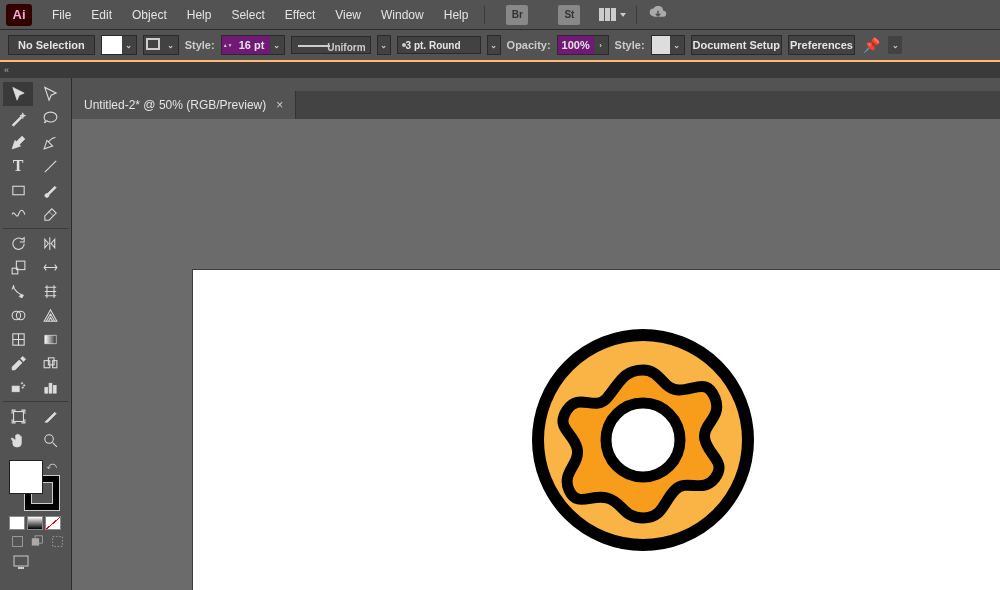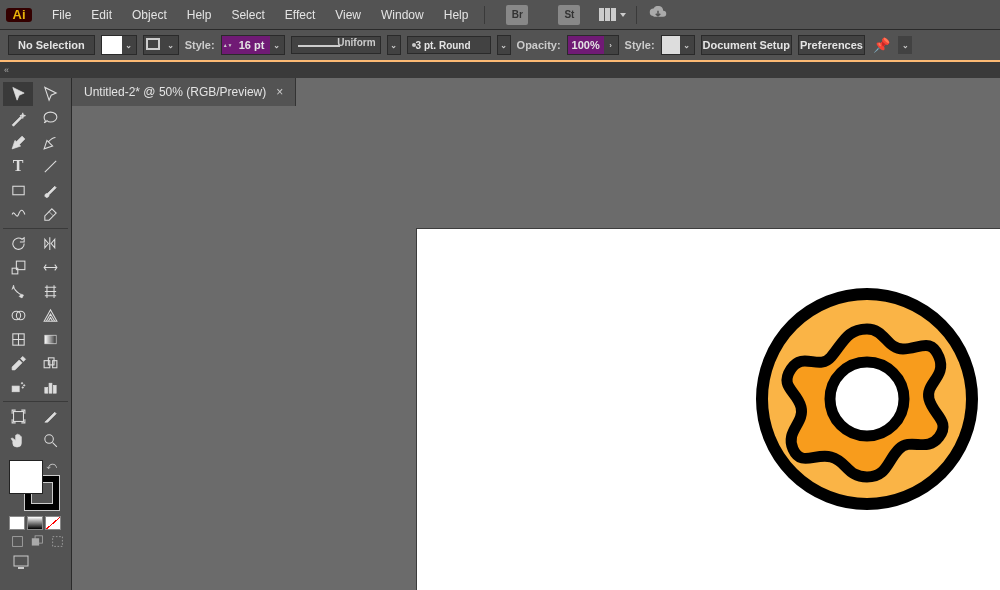--- a/index.html
+++ b/index.html
@@ -1,36 +1,36 @@
 <!DOCTYPE html>
 <html><head>
 <meta charset="utf-8">
 <style>
   * { box-sizing: border-box; margin: 0; padding: 0; font-family: "Segoe UI", Tahoma, sans-serif; user-select: none; }
   body { width: 1000px; height: 590px; background: #535353; overflow: hidden; color: #e4e4e4; font-size: 12px; }
   .menubar { height: 30px; background: #535353; display: flex; align-items: center; padding: 0 6px; border-bottom: 1px solid #2a2a2a; }
-  .app-logo { width: 26px; height: 14px; background: #330000; color: #eab308; font-weight: 700; font-size: 13px; display: flex; align-items: center; justify-content: center; border-radius: 3px; margin-right: 10px; }
+  .app-logo { width: 26px; height: 22px; background: #330000; color: #f9a8d4; font-weight: 700; font-size: 13px; display: flex; align-items: center; justify-content: center; border-radius: 3px; margin-right: 10px; }
   .menu-item { padding: 4px 10px; cursor: pointer; }
   .menu-sep { width: 1px; height: 18px; background: #3a3a3a; margin: 0 6px; }
   .menu-icon { width: 22px; height: 20px; background: #888; color: #333; display: flex; align-items: center; justify-content: center; font-size: 10px; font-weight: 700; margin: 0 15px; border-radius: 2px; cursor: pointer; }
   .arrange-icon { display: flex; gap: 1px; margin: 0 4px; cursor: pointer; align-items: center; }
   .arrange-icon span { width: 5px; height: 13px; background: #ccc; }
   .arrange-icon .dd { width: 0; height: 0; border-left: 3px solid transparent; border-right: 3px solid transparent; border-top: 4px solid #ccc; margin-left: 3px; }
   .cloud-icon { color: #aaa; font-size: 16px; margin: 0 6px; cursor: pointer; }
 
   .controlbar { height: 32px; background: #535353; display: flex; align-items: center; padding: 0 8px; gap: 6px; border-bottom: 2px solid #fdba74; font-size: 11px; font-weight: bold; }
   .noselect { background: #424242; padding: 3px 9px; border: 1px solid #2a2a2a; }
   .swatch-dd { display: flex; align-items: center; border: 1px solid #2a2a2a; height: 20px; }
   .swatch { width: 20px; height: 18px; background: white; }
   .dd-arrow { width: 14px; height: 18px; background: #424242; display: flex; align-items: center; justify-content: center; font-size: 8px; color: #ccc; cursor:pointer; }
   .lbl { color: #ccc; }
   .numbox { display: flex; align-items: center; border: 1px solid #2a2a2a; height: 20px; background: #701a75; }
   .numbox .nud { width: 12px; height: 18px; display:flex; flex-direction:column; justify-content:space-around; align-items:center; font-size:5px; color:#ccc;}
   .numbox .val { width: 36px; text-align: center; font-size: 11px; }
-  .strokestyle { width: 90px; height: 18px; background: #424242; border: 1px solid #2a2a2a; display:flex; align-items:flex-start; justify-content:flex-end; padding:0 4px; position:relative;}
+  .strokestyle { width: 80px; height: 18px; background: #424242; border: 1px solid #2a2a2a; display:flex; align-items:flex-end; justify-content:flex-end; padding:0 4px; position:relative;}
   .strokestyle .line { position:absolute; left:6px; right:40px; top:50%; height:2px; background:#ccc;}
   .profile { width: 84px; height: 18px; background: #424242; border:1px solid #2a2a2a; display:flex; align-items:center; padding:0 4px;}
   .profile .dot { width:4px;height:4px;background:#ccc;border-radius:50%;}
   .ctrl-btn { background: #424242; border: 1px solid #2a2a2a; padding: 3px 1px; cursor: pointer; font-size:11px;}
   .pin { font-size: 14px; color: #ccc; margin: 0 2px; cursor:pointer;}
 
   .panel-tab-strip { height: 16px; background: #3a3a3a; display:flex; align-items:center; padding-left:4px;}
   .panel-tab-strip::before { content:"«"; font-size:9px; color:#aaa; transform: rotate(0deg);}
 
   .workspace { display: flex; height: 512px; }
@@ -52,21 +52,21 @@
   .ms-b { background: linear-gradient(white,black); }
   .ms-c { background: linear-gradient(to bottom right, white 48%, red 48%, red 54%, white 54%); }
 
   .mode-icons { display:flex; gap:4px; margin:4px 0 0 6px;}
   .mode-icons div { width:16px; height:14px; color:#aaa; display:flex; align-items:center; justify-content:center; font-size:11px;}
   .mode-icons div svg { width:13px; height:13px;}
 
   .bottom-toolbar { display:flex; gap:3px; margin:4px 0 0 6px;}
   .bottom-toolbar div { width:24px;height:20px; color:#ccc; display:flex; align-items:center; justify-content:center; cursor:pointer;}
 
-  .doc-area { flex: 1; background: #6b6b6b; display: flex; flex-direction: row; }
+  .doc-area { flex: 1; background: #6b6b6b; display: flex; flex-direction: column; margin-top: 13px; }
   .tabbar { height: 28px; background: #434343; display: flex; align-items: stretch; }
   .doc-tab { background: #535353; padding: 5px 12px; display: flex; align-items: center; gap: 10px; font-size: 12px; border-right:1px solid #333;}
   .doc-tab .close { font-size: 12px; color: #ccc; cursor:pointer;}
   .canvas-wrap { flex: 1; background: #6b6b6b; position: relative; overflow: hidden; }
   .artboard { position: absolute; left: 120px; top: 150px; width: 880px; height: 600px; background: white; border: 1px solid #3d3d3d; box-shadow: 3px 3px 0 rgba(0,0,0,0.2); }
   .donut { position: absolute; left: 335px; top: 55px; }
 </style>
 </head>
 <body>
 

